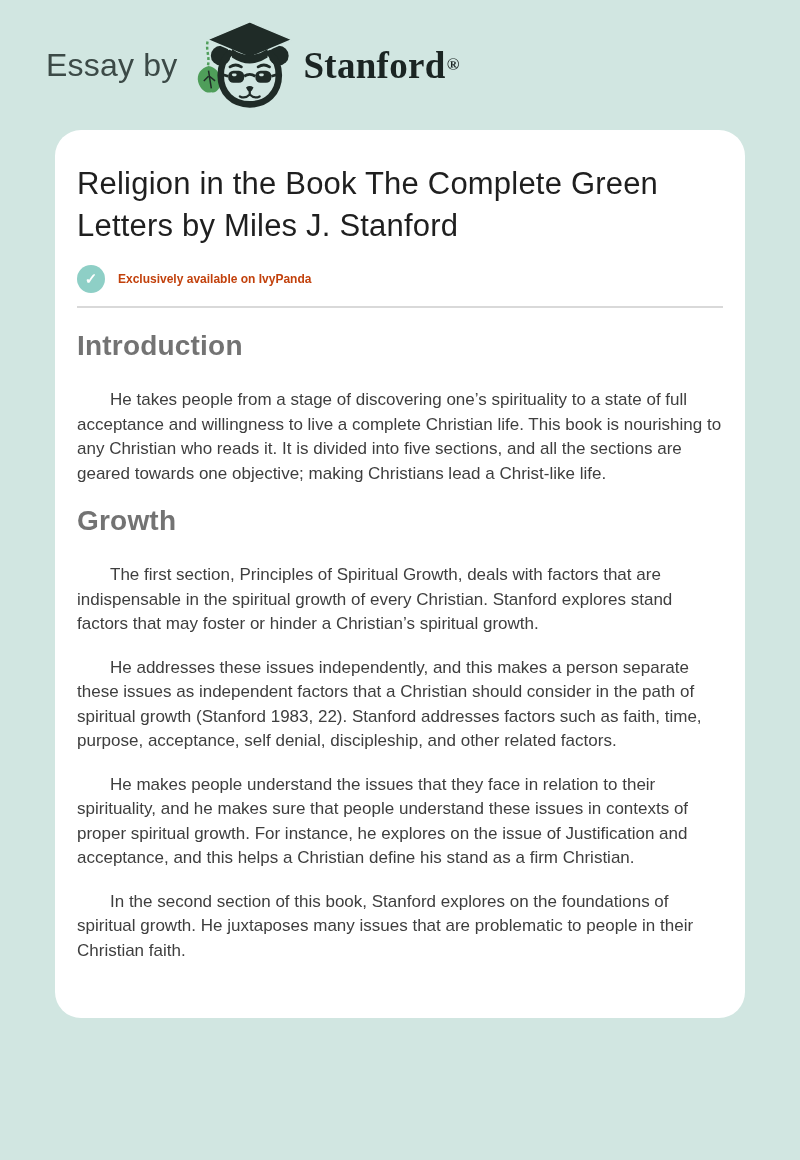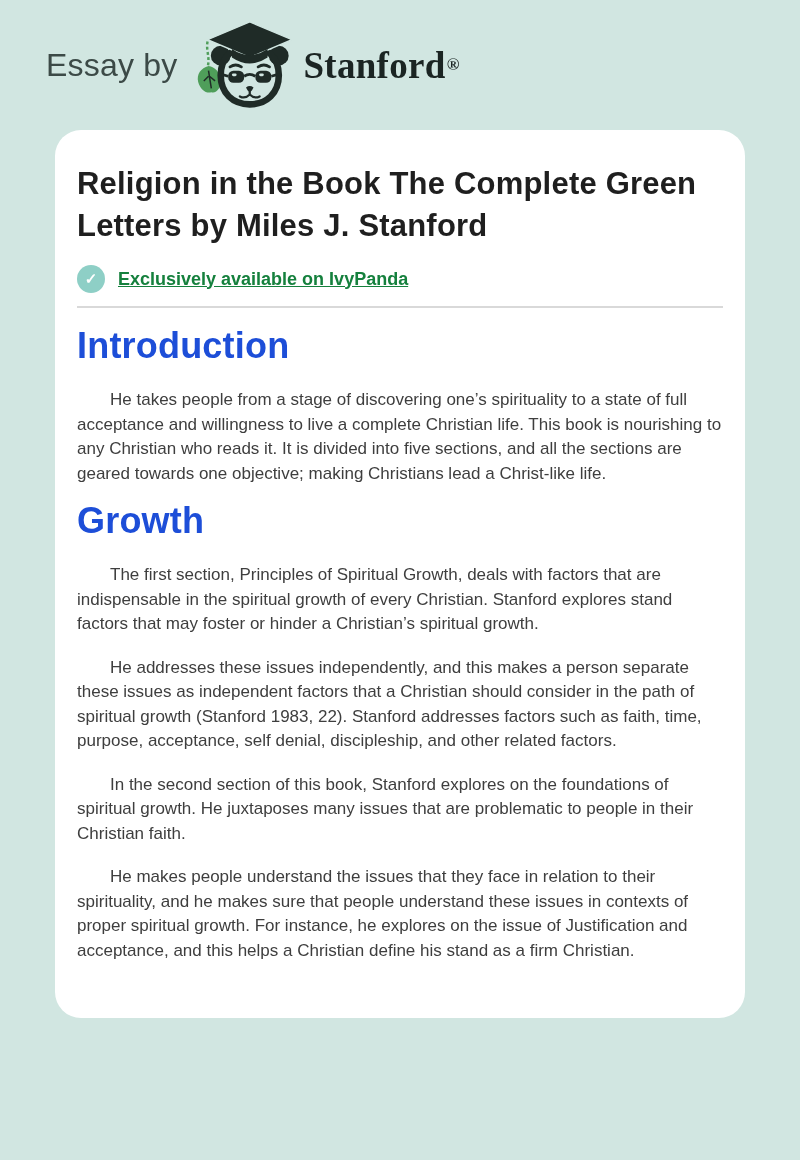--- a/index.html
+++ b/index.html
@@ -62,21 +62,21 @@
     width: 690px;
     margin: 0 auto;
     background: #ffffff;
     border-radius: 26px;
     box-sizing: border-box;
     padding: 33px 22px 55px;
   }
   .essay-title {
     font-size: 31px;
     line-height: 42px;
-    font-weight: 700;
+    font-weight: 400;
     color: #1f1f1f;
     margin: 0 0 18px;
     letter-spacing: 0.2px;
   }
   .badge {
     display: flex;
     align-items: center;
     margin: 0 0 13px;
   }
   .badge-circle {
@@ -87,35 +87,34 @@
     color: #ffffff;
     display: flex;
     align-items: center;
     justify-content: center;
     font-size: 15px;
     font-weight: 700;
     margin-right: 13px;
     flex: 0 0 auto;
   }
   .badge-label {
-    font-size: 18px;
+    font-size: 12px;
     font-weight: 700;
-    color: #15803d;
-    text-decoration: underline;
+    color: #c2410c;
   }
   .divider {
     border: none;
     border-top: 2px solid #d9d9d9;
     margin: 0 0 22px;
   }
   .section-heading {
-    font-size: 36px;
+    font-size: 28px;
     line-height: 32px;
     font-weight: 700;
-    color: #1d4ed8;
+    color: #737373;
     margin: 12px 0 26px;
     letter-spacing: 0.2px;
   }
   .body-paragraph {
     font-size: 17px;
     line-height: 24.5px;
     color: #3e3e3e;
     margin: 0 0 19px;
     text-indent: 33px;
   }
@@ -174,17 +173,17 @@
     </div>
 
     <hr class="divider">
 
     <h2 class="section-heading">Introduction</h2>
     <p class="body-paragraph">He takes people from a stage of discovering one’s spirituality to a state of full acceptance and willingness to live a complete Christian life. This book is nourishing to any Christian who reads it. It is divided into five sections, and all the sections are geared towards one objective; making Christians lead a Christ-like life.</p>
 
     <h2 class="section-heading">Growth</h2>
     <p class="body-paragraph">The first section, Principles of Spiritual Growth, deals with factors that are indispensable in the spiritual growth of every Christian. Stanford explores stand factors that may foster or hinder a Christian’s spiritual growth.</p>
     <p class="body-paragraph">He addresses these issues independently, and this makes a person separate these issues as independent factors that a Christian should consider in the path of spiritual growth (Stanford 1983, 22). Stanford addresses factors such as faith, time, purpose, acceptance, self denial, discipleship, and other related factors.</p>
+    <p class="body-paragraph">He makes people understand the issues that they face in relation to their spirituality, and he makes sure that people understand these issues in contexts of proper spiritual growth. For instance, he explores on the issue of Justification and acceptance, and this helps a Christian define his stand as a firm Christian.</p>
     <p class="body-paragraph">In the second section of this book, Stanford explores on the foundations of spiritual growth. He juxtaposes many issues that are problematic to people in their Christian faith.</p>
-    <p class="body-paragraph">He makes people understand the issues that they face in relation to their spirituality, and he makes sure that people understand these issues in contexts of proper spiritual growth. For instance, he explores on the issue of Justification and acceptance, and this helps a Christian define his stand as a firm Christian.</p>
   </main>
 
 </div>
 
 </body></html>

